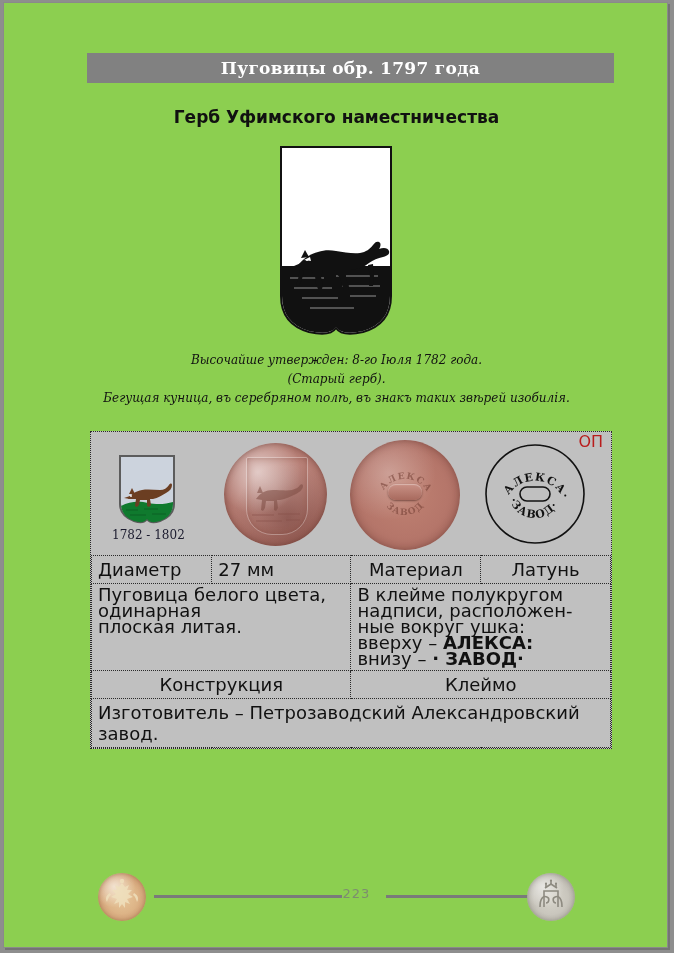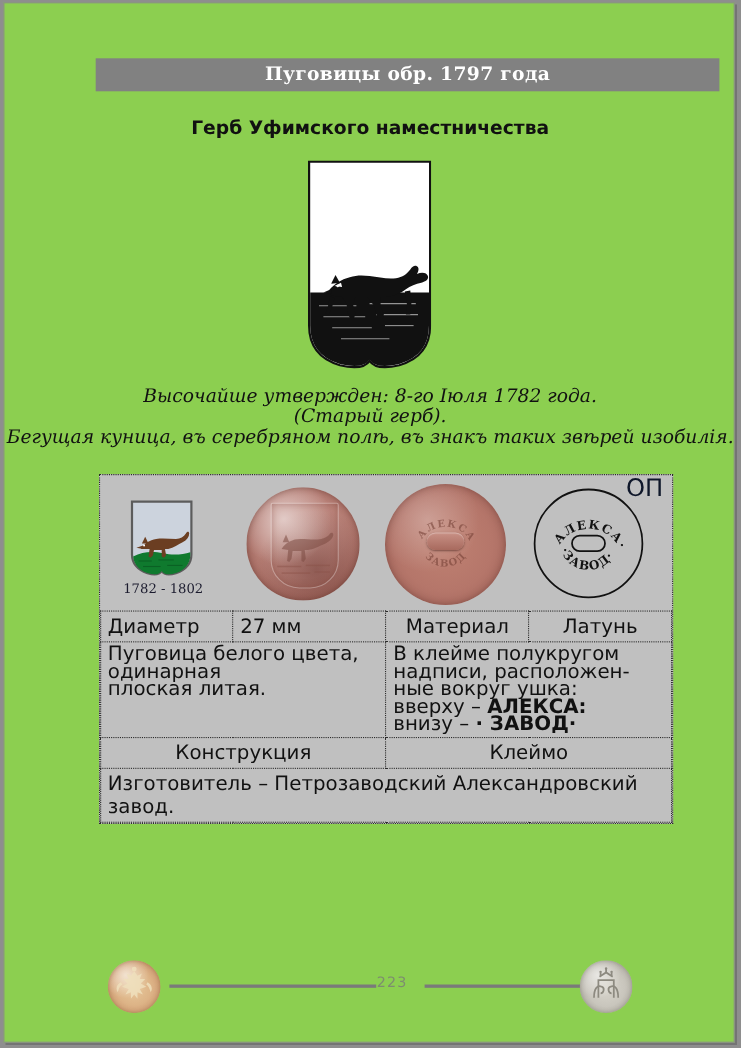--- a/index.html
+++ b/index.html
@@ -15,21 +15,21 @@
     width:665px;height:946px;
     background:#8ccf50;
     border:1px solid #8a8a8a;
     box-sizing:border-box;
     box-shadow:2px 2px 0 rgba(0,0,0,.18);
   }
 
   
   .banner{
     position:absolute;left:83px;top:50px;
-    width:567px;height:30px;
+    width:527px;height:30px;
     background:#818181;
     display:flex;align-items:center;justify-content:center;
   }
   .banner-title{
     color:#ffffff;
     font-family:"DejaVu Serif","Liberation Serif",serif;
     font-weight:bold;font-size:17px;letter-spacing:.3px;
     white-space:nowrap;
   }
 
@@ -47,40 +47,40 @@
   }
   .arms-big svg{display:block;}
 
   
   .descr{
     position:absolute;left:0;top:348px;width:665px;
     text-align:center;color:#111;
   }
   .descr div{
     font-family:"DejaVu Serif","Liberation Serif",serif;
-    font-style:italic;font-size:17px;line-height:19px;
+    font-style:italic;font-size:12px;line-height:19px;
     white-space:nowrap;
   }
 
   
   .panel{
     position:absolute;left:86px;top:428px;
     width:522px;
     background:#c0c0c0;
     border:1px dotted #2a2a2a;
     box-sizing:border-box;
   }
   .gallery{
     position:relative;
     height:123px;
   }
   .mark-op{
     position:absolute;right:8px;top:0px;
     font-family:"DejaVu Sans","Liberation Sans",sans-serif;
-    font-size:22px;font-weight:normal;color:#0f172a;
+    font-size:16px;font-weight:normal;color:#b91c1c;
     letter-spacing:0px;
   }
   .arms-small{
     position:absolute;left:27px;top:22px;
     width:58px;text-align:center;
   }
   .arms-small svg{display:block;}
   .arms-small .years{
     font-family:"DejaVu Serif","Liberation Serif",serif;
     font-size:12px;color:#1b1b2e;margin-top:2px;white-space:nowrap;

